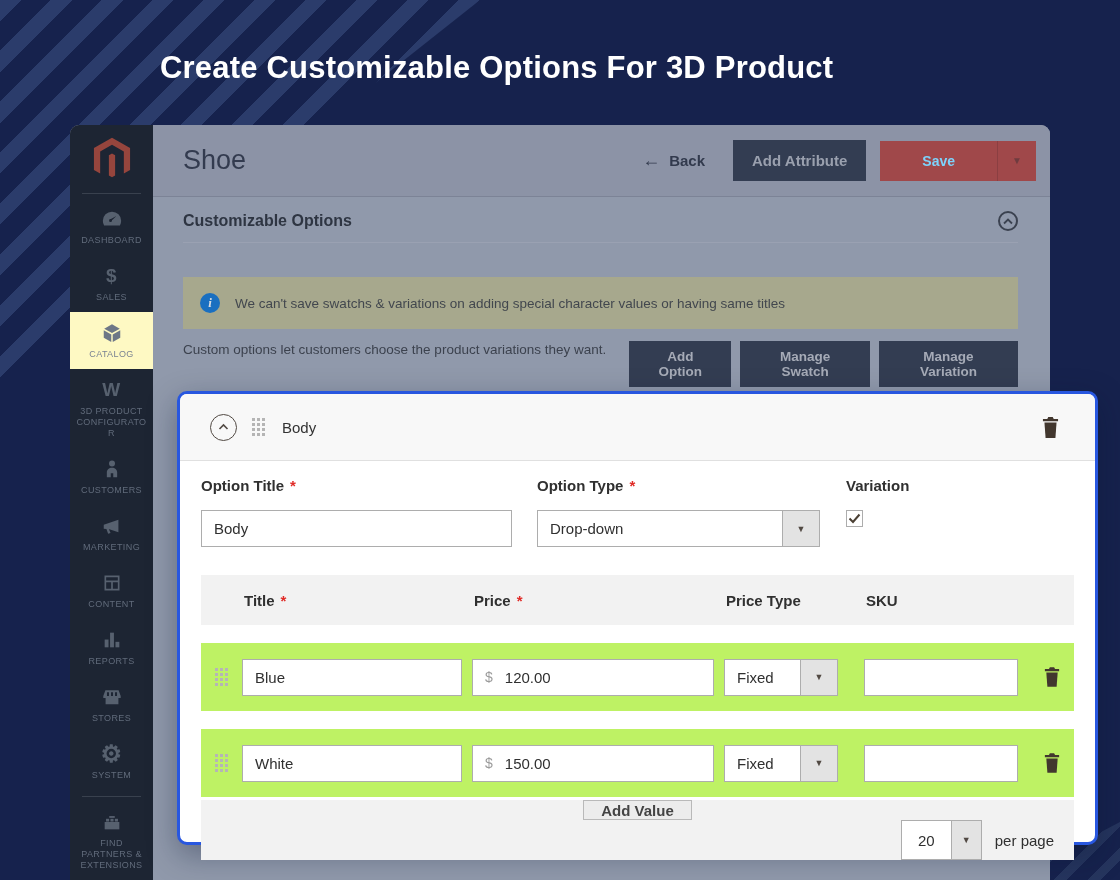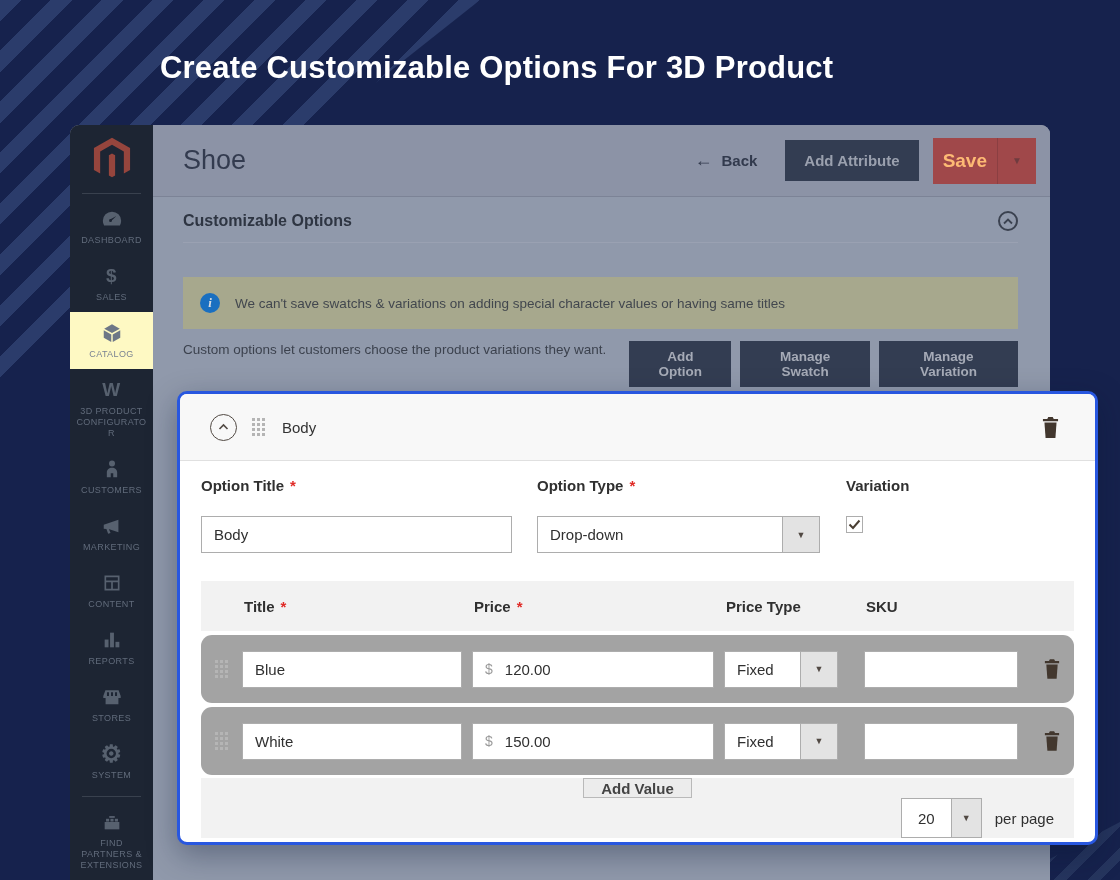--- a/index.html
+++ b/index.html
@@ -51,22 +51,22 @@
   }
   .page-title { font-size:27px; color:#333b4f; flex:1; }
   .back-link { display:flex; align-items:center; gap:9px; color:#323a4d;
     font-size:15px; font-weight:bold; margin-right:28px; cursor:pointer; }
   .back-link .arr { font-size:18px; font-weight:normal; }
   .btn-dark {
     background:#333d52; color:#9aa0ae; font-weight:bold; font-size:15px;
     padding:12px 19px; cursor:pointer; border:none; font-family:inherit;
   }
   .save-split { display:flex; margin-left:14px; cursor:pointer; }
-  .save-main { background:#a0484a; color:#fdba74; font-weight:bold; font-size:19px;
-    padding:12px 10px; }
+  .save-main { background:#a0484a; color:#7dd3fc; font-weight:bold; font-size:14px;
+    padding:12px 42px; }
   .save-arrow { background:#a0484a; border-left:1px solid #8b3f42; width:39px;
     display:flex; align-items:center; justify-content:center; color:#6f3b3f; font-size:10px; }
 
   .admin-content { flex:1; background:#9099ab; padding:0 32px 0 30px; }
   .section-head {
     display:flex; align-items:center; justify-content:space-between;
     padding:14px 0 11px; border-bottom:1px solid #9aa1b2;
   }
   .section-title { font-size:16px; font-weight:bold; color:#2e3542; }
   .collapse-circle {
@@ -107,38 +107,38 @@
   .drag-dots i { background:#b5b5b5; }
   .panel-head .drag-dots { margin-left:15px; }
   .panel-name { margin-left:17px; font-size:15px; color:#333333; }
   .trash-btn { margin-left:auto; cursor:pointer; color:#42372e; display:flex; }
 
   .panel-body { padding:16px 21px 0; }
   .fields-row { display:flex; }
   .fgroup { margin-right:25px; }
   .fgroup.g1 { width:311px; }
   .fgroup.g2 { width:283px; margin-right:26px; }
-  .flabel { font-size:15px; font-weight:bold; color:#303030; margin-bottom:22px; }
+  .flabel { font-size:15px; font-weight:bold; color:#303030; margin-bottom:16px; }
   .req { color:#e02b27; margin-left:6px; font-weight:bold; }
   .tinput {
     width:100%; height:37px; border:1px solid #adadad; background:#fff;
     font-size:15px; color:#303030; padding:0 12px; font-family:inherit; outline:none;
   }
   .selbox { height:37px; border:1px solid #adadad; background:#fff; display:flex; cursor:pointer; }
   .selbox .sel-text { flex:1; font-size:15px; color:#303030; padding:0 12px;
     display:flex; align-items:center; }
   .selbox .sel-btn { width:37px; background:#e3e3e3; border-left:1px solid #adadad;
     display:flex; align-items:center; justify-content:center; color:#514943; font-size:9px; }
   .checkbox { width:17px; height:17px; border:1px solid #adadad; background:#fff;
     display:flex; align-items:center; justify-content:center; cursor:pointer; margin-top:2px; }
 
   .vtable { margin-top:28px; }
   .vrow { display:flex; align-items:center; }
   .vrow.head { height:50px; background:#f2f2f2; }
-  .vrow.data { height:68px; background:#a3a3a3; margin-top:4px;border-radius:11px; }
+  .vrow.data { height:68px; background:#bef264; margin-top:18px; }
   .vrow.foot { height:60px; background:#f2f2f2; margin-top:3px; padding:0 14px;flex-direction:column; }
   .col-drag { width:41px; display:flex; justify-content:center; }
   .col-title { width:220px; margin-right:10px; }
   .col-price { width:242px; margin-right:10px; }
   .col-ptype { width:114px; }
   .col-sku { width:154px; margin-left:26px; }
   .col-trash { margin-left:auto; margin-right:14px; }
   .vrow.head .hlabel { font-size:15px; font-weight:bold; color:#303030; padding-left:2px; }
   .price-box { display:flex; align-items:center; height:37px; border:1px solid #adadad;
     background:#fff; padding:0 12px; gap:12px; }

